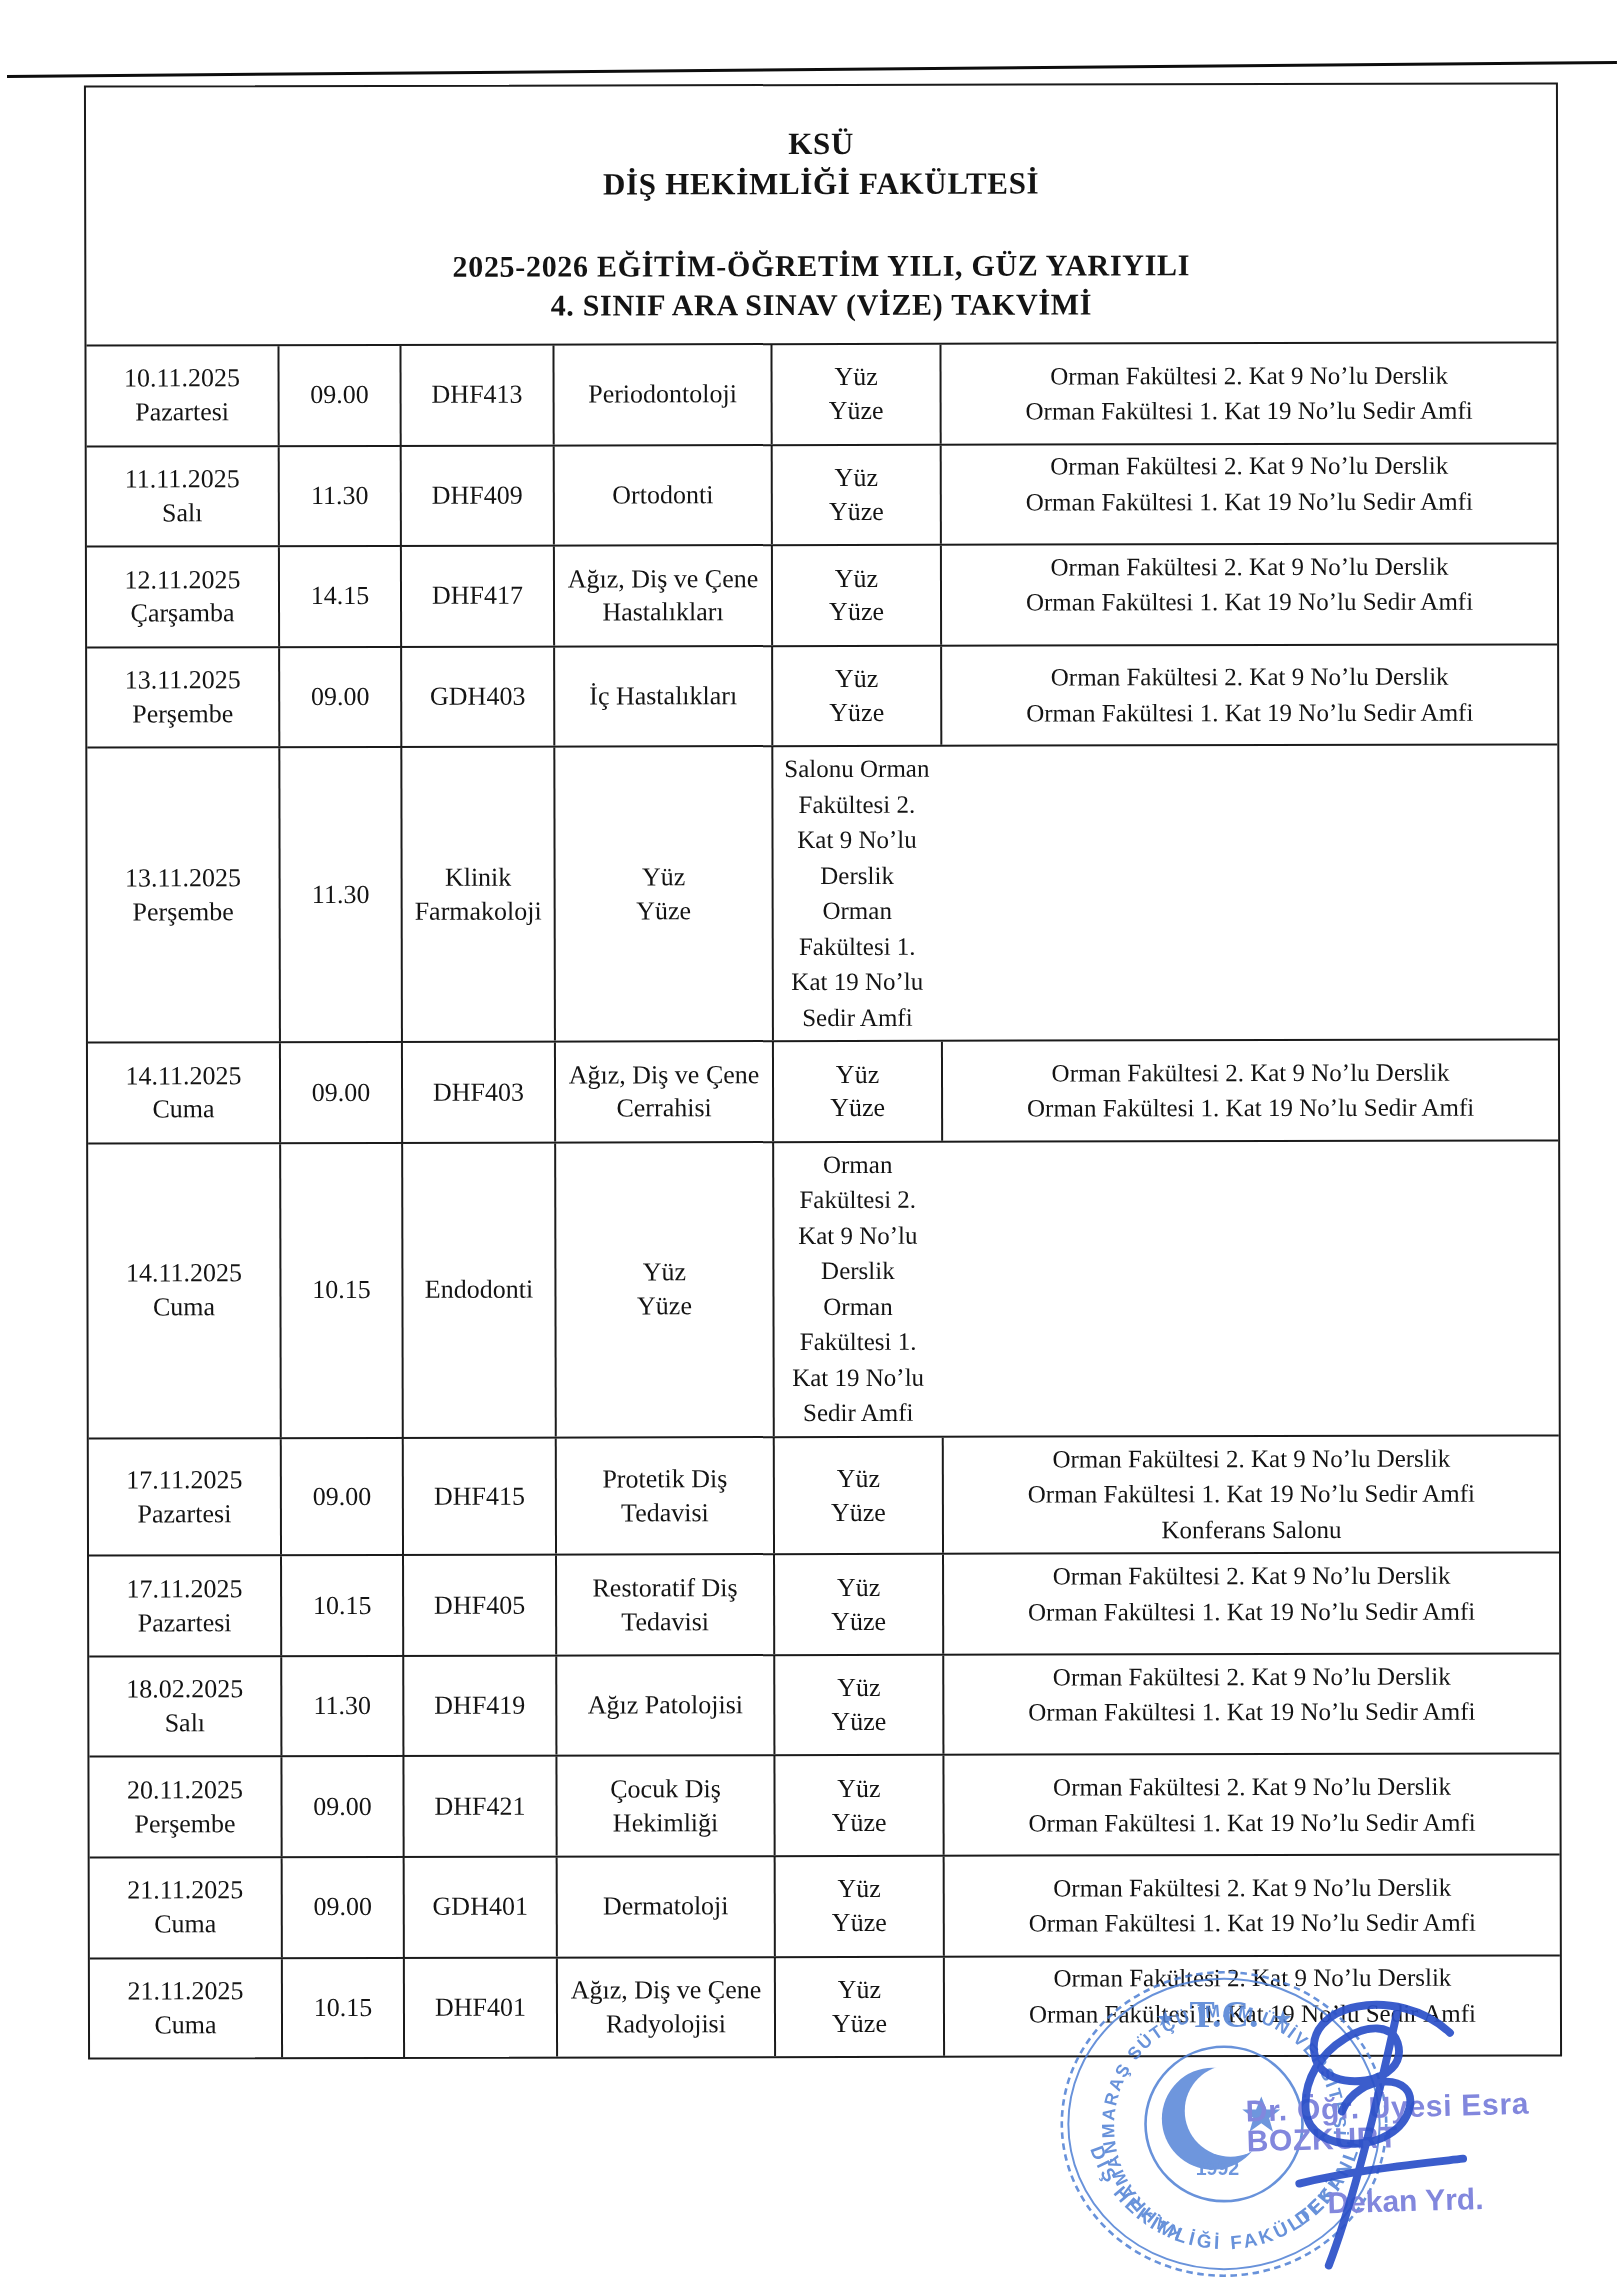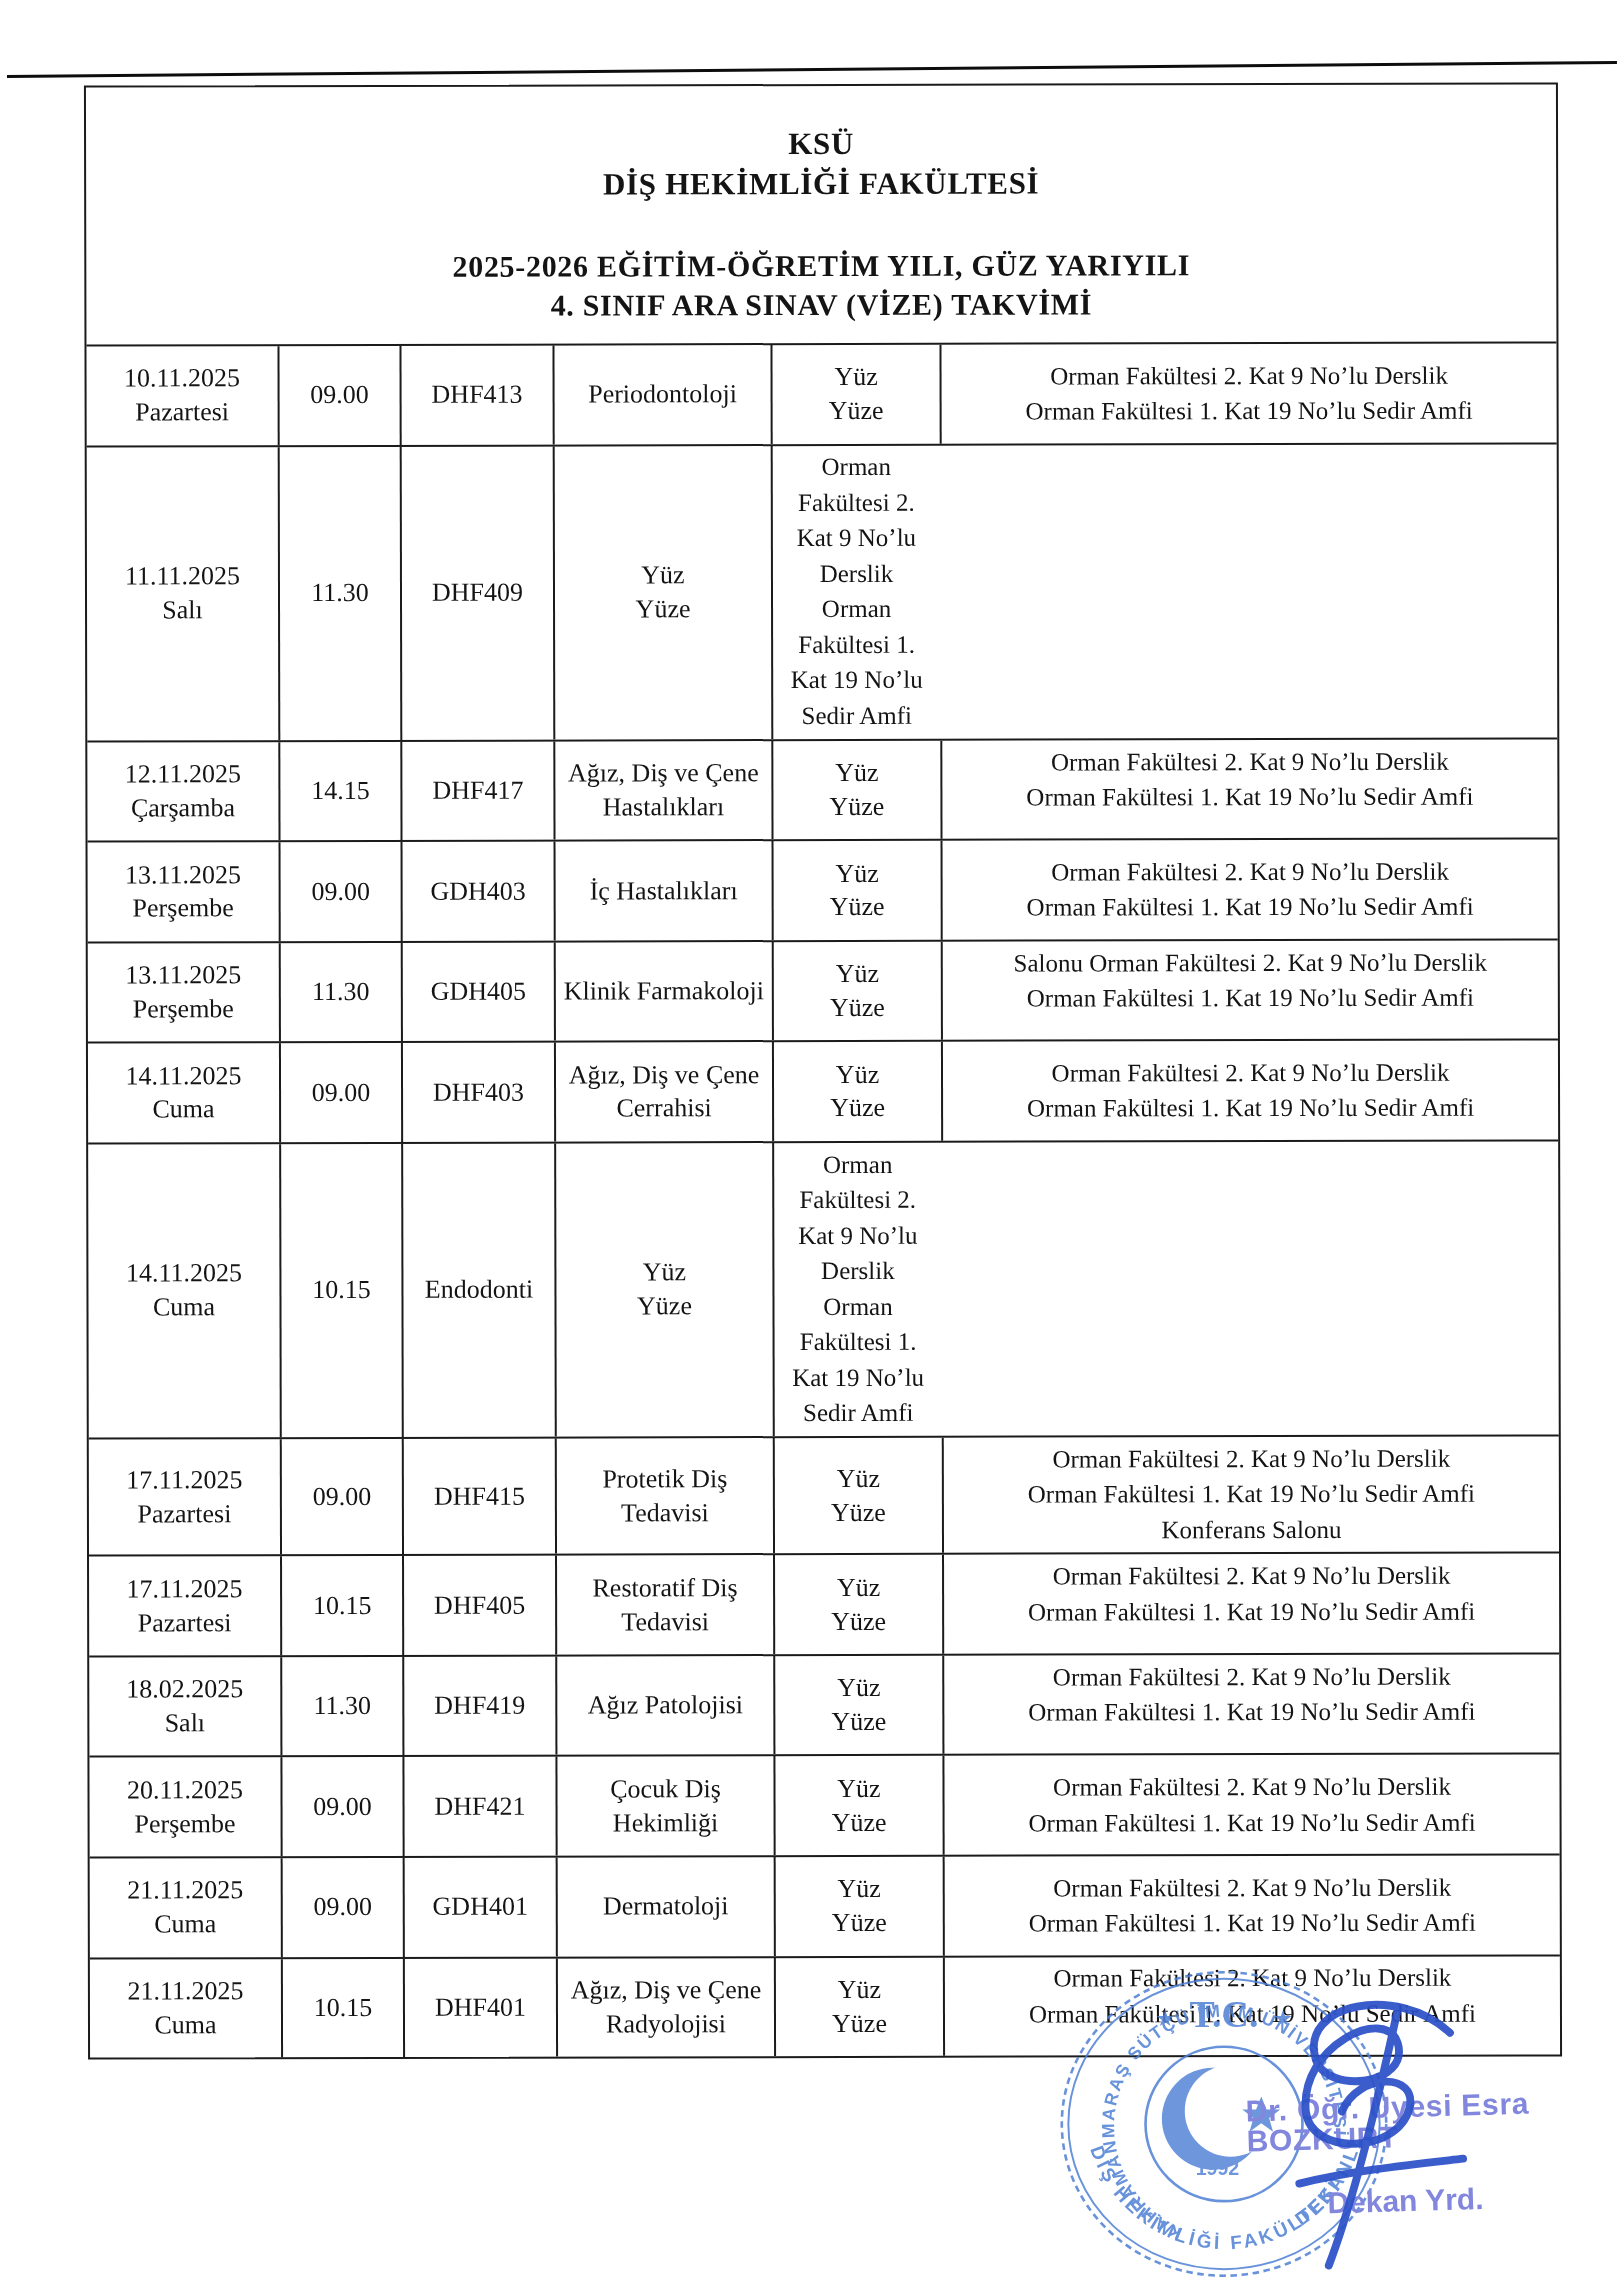--- a/index.html
+++ b/index.html
@@ -72,20 +72,21 @@
 Yüze</div>
     <div class="cell loc">Orman Fakültesi 2. Kat 9 No’lu Derslik
 Orman Fakültesi 1. Kat 19 No’lu Sedir Amfi</div>
   </div>
 
   <div class="row">
     <div class="cell date">11.11.2025
 Salı</div>
     <div class="cell time">11.30</div>
     <div class="cell code">DHF409</div>
+    <div class="cell course">Ortodonti</div>
     <div class="cell mode">Yüz
 Yüze</div>
     <div class="cell loc top">Orman Fakültesi 2. Kat 9 No’lu Derslik
 Orman Fakültesi 1. Kat 19 No’lu Sedir Amfi</div>
   </div>
 
   <div class="row">
     <div class="cell date">12.11.2025
 Çarşamba</div>
     <div class="cell time">14.15</div>
@@ -106,21 +107,20 @@
     <div class="cell mode">Yüz
 Yüze</div>
     <div class="cell loc">Orman Fakültesi 2. Kat 9 No’lu Derslik
 Orman Fakültesi 1. Kat 19 No’lu Sedir Amfi</div>
   </div>
 
   <div class="row">
     <div class="cell date">13.11.2025
 Perşembe</div>
     <div class="cell time">11.30</div>
-    <div class="cell code">GDH405</div>
     <div class="cell course">Klinik Farmakoloji</div>
     <div class="cell mode">Yüz
 Yüze</div>
     <div class="cell loc top">Salonu Orman Fakültesi 2. Kat 9 No’lu Derslik
 Orman Fakültesi 1. Kat 19 No’lu Sedir Amfi</div>
   </div>
 
   <div class="row">
     <div class="cell date">14.11.2025
 Cuma</div>

